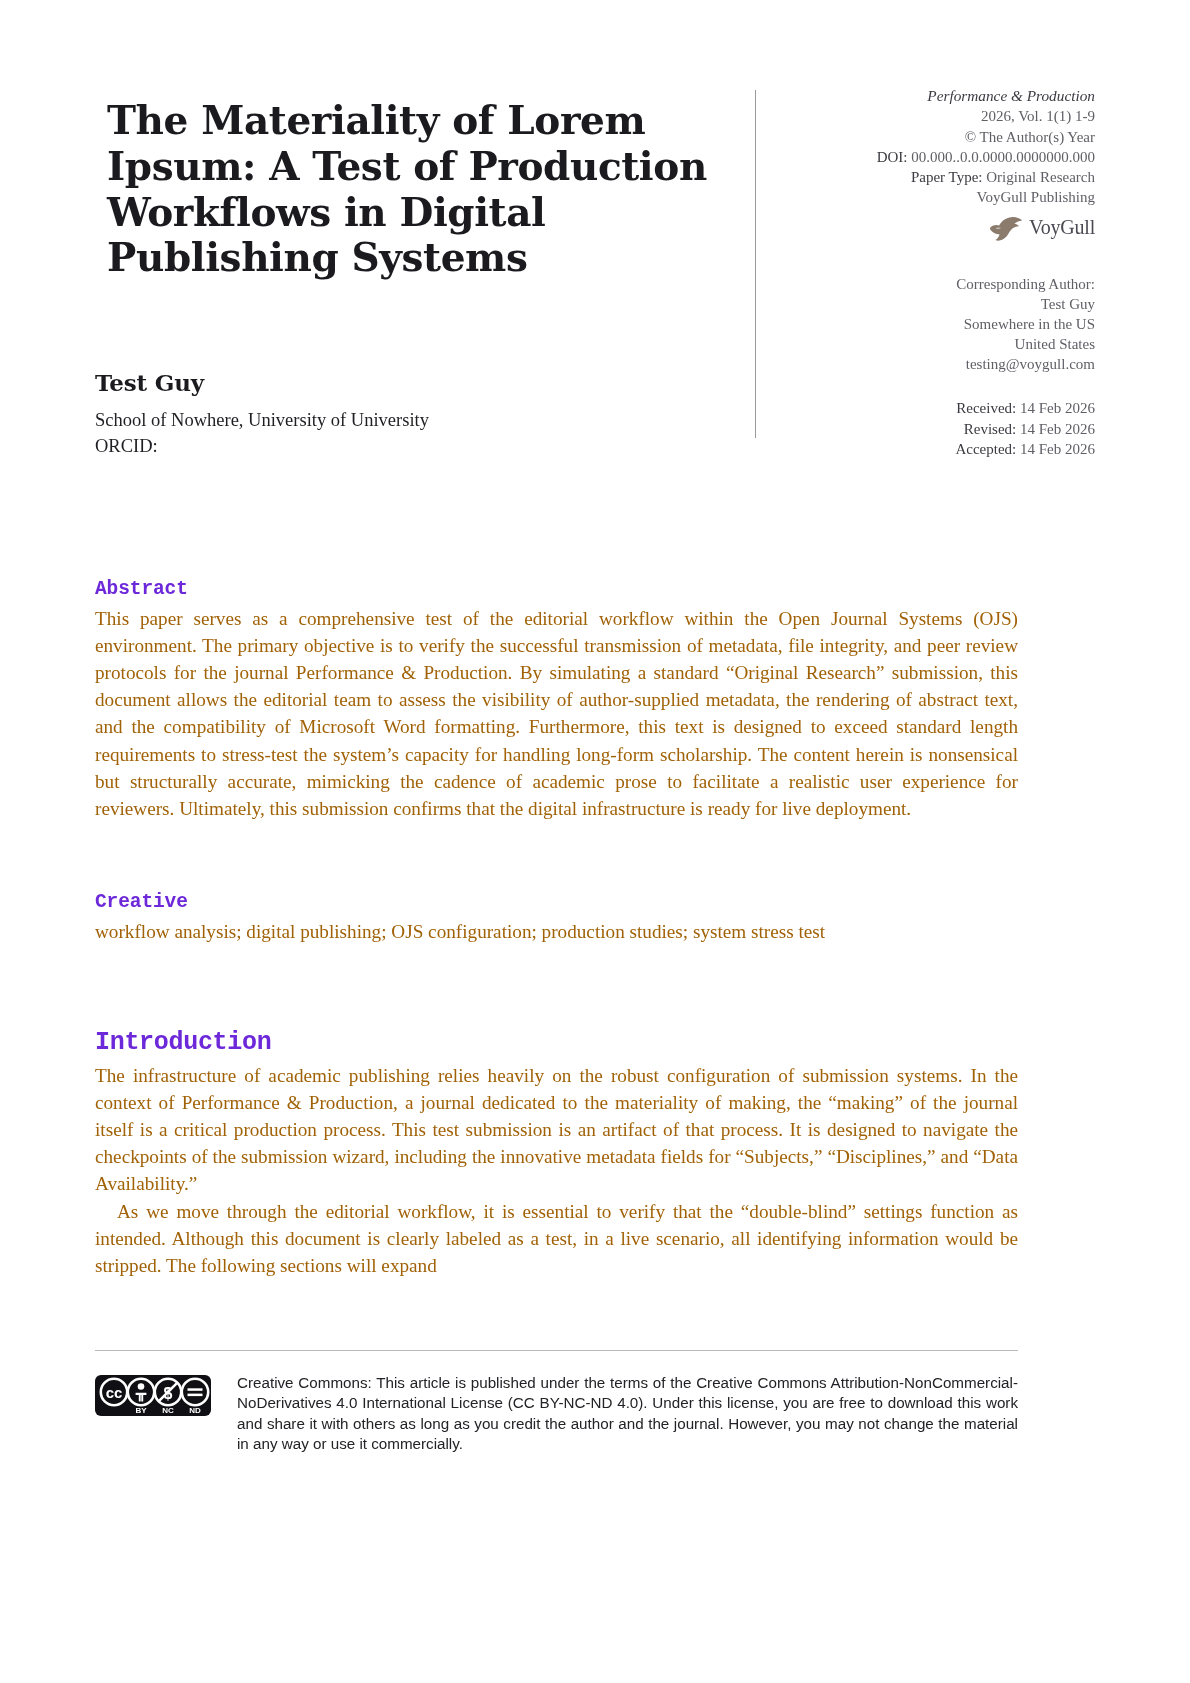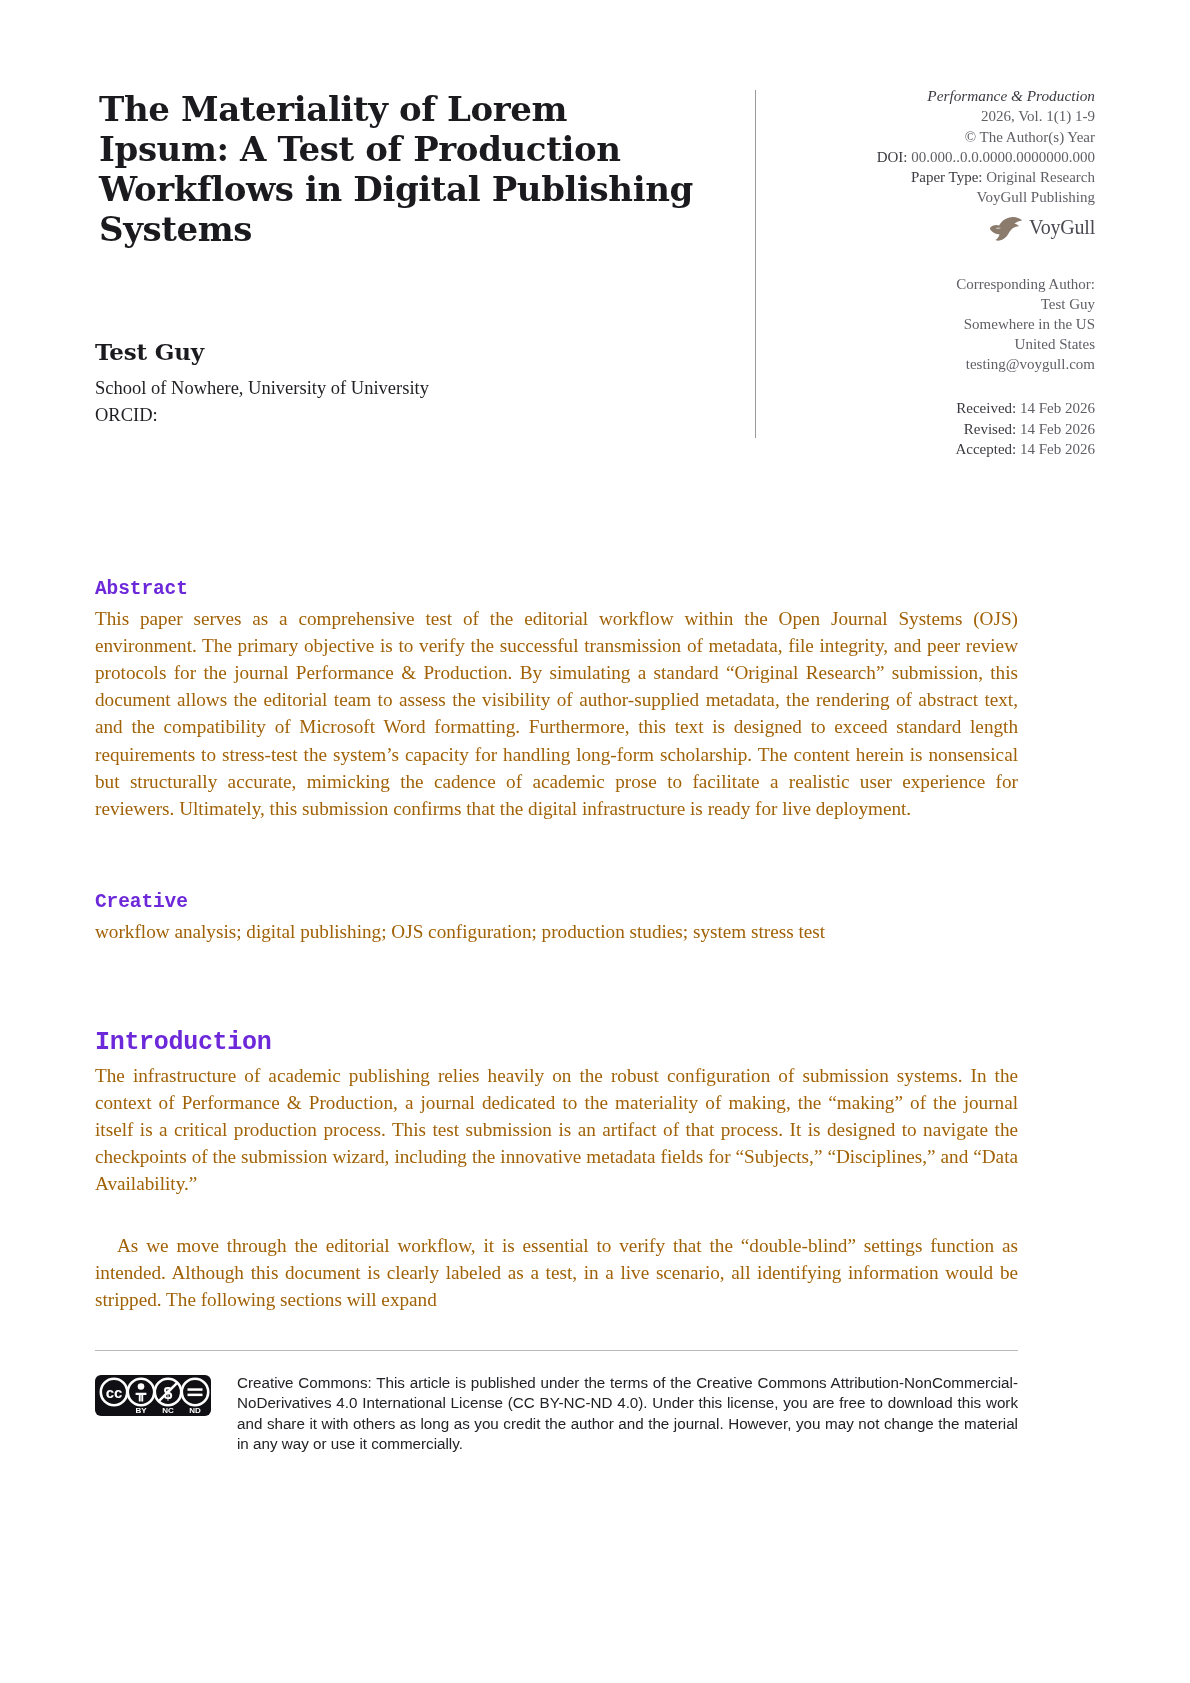--- a/index.html
+++ b/index.html
@@ -47,25 +47,25 @@
     left: 0;
     top: 4px;
     width: 1px;
     height: 348px;
     background: #9a9a9e;
   }
 
   .paper-title {
     font-family: "DejaVu Serif", "Liberation Serif", serif;
     font-weight: 700;
-    font-size: 34px;
+    font-size: 39px;
     line-height: 1.175;
     letter-spacing: -0.4px;
     color: #1b1b1f;
-    margin: 4px;
+    margin: 12px;
     max-width: 600px;
   }
 
   .author-block {
     margin-top: 88px;
   }
   .author-name {
     font-family: "DejaVu Serif", "Liberation Serif", serif;
     font-weight: 700;
     font-size: 23px;
@@ -136,21 +136,21 @@
     font-family: "Liberation Serif", serif;
     font-size: 19.2px;
     line-height: 1.412;
     color: #a16207;
     text-align: justify;
     margin: 0;
     -webkit-hyphens: auto;
     hyphens: auto;
   }
   .body-text.nohyph { -webkit-hyphens: none; hyphens: none; }
-  .indent { text-indent: 22px; margin-top: 34px; }
+  .indent { text-indent: 22px; }
 
   .abstract-wrap {
     position: absolute;
     left: 95px;
     top: 578px;
     width: 923px;
   }
   .keywords-wrap {
     position: absolute;
     left: 95px;

